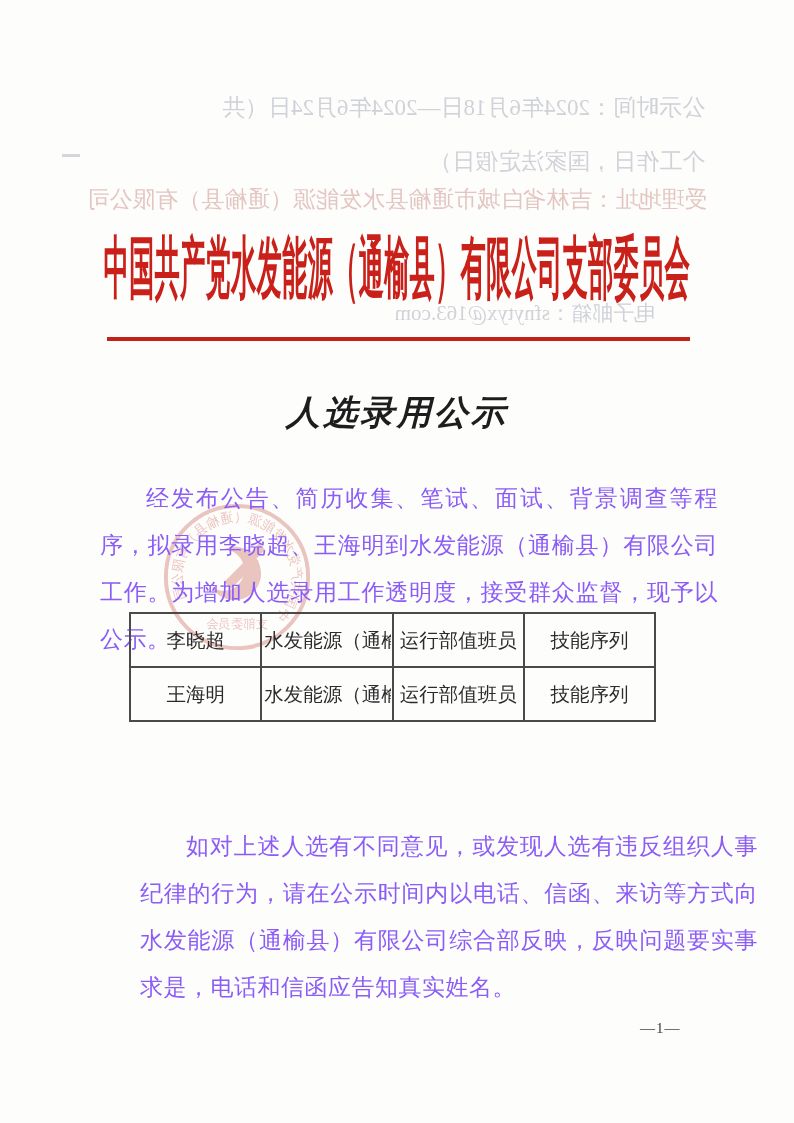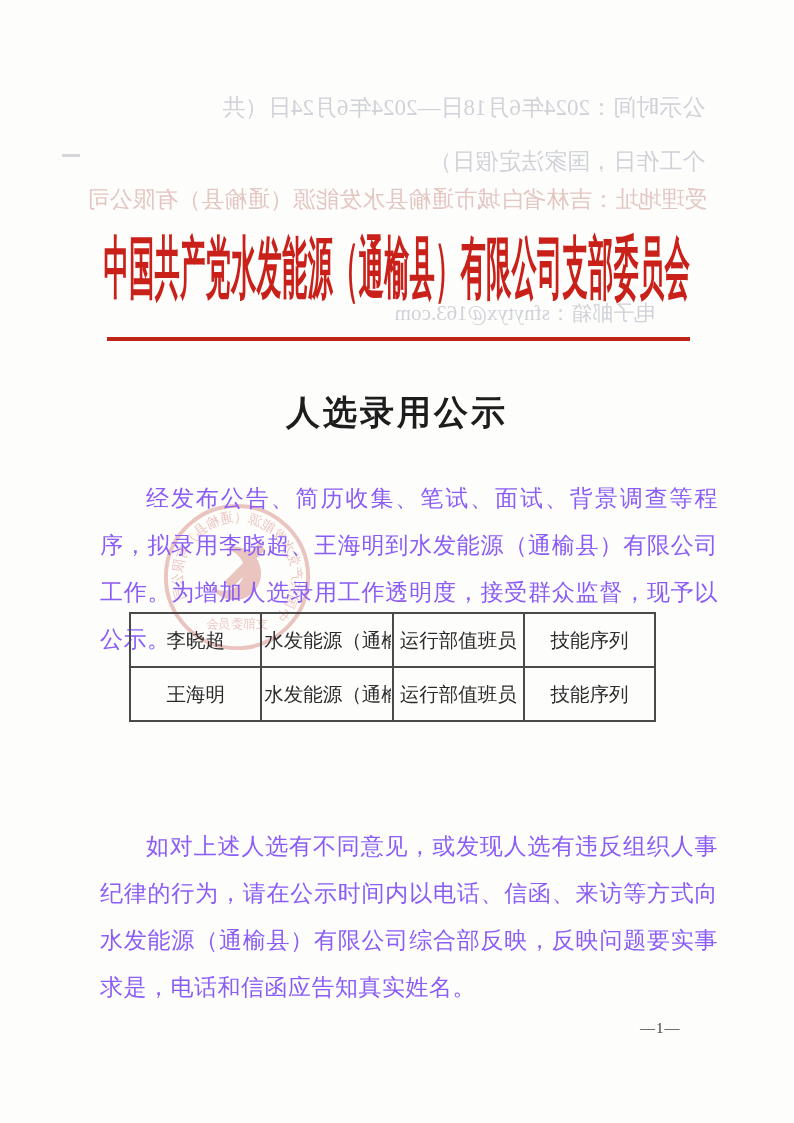--- a/index.html
+++ b/index.html
@@ -65,34 +65,35 @@
   .doc-title {
     position: absolute;
     top: 390px;
     left: 0;
     width: 100%;
     text-align: center;
     font-size: 34px;
     font-weight: bold;
     letter-spacing: 3px;
     color: #1d1d1d;
+    font-style: italic;
   }
   .body-para {
     position: absolute;
     left: 100px;
     width: 618px;
     font-size: 23px;
     line-height: 47px;
     text-align: justify;
     text-indent: 2em;
     color: #8b5cf6;
     letter-spacing: 0.5px;
   }
   .para-intro    { top: 452px; }
-  .para-feedback { top: 800px; }
+  .para-feedback { top: 800px; margin-left: 40px; }
 
   
   .recruit-table {
     position: absolute;
     top: 612px;
     left: 129px;
     width: 527px;
     border-collapse: collapse;
     table-layout: fixed;
     font-size: 19.5px;

